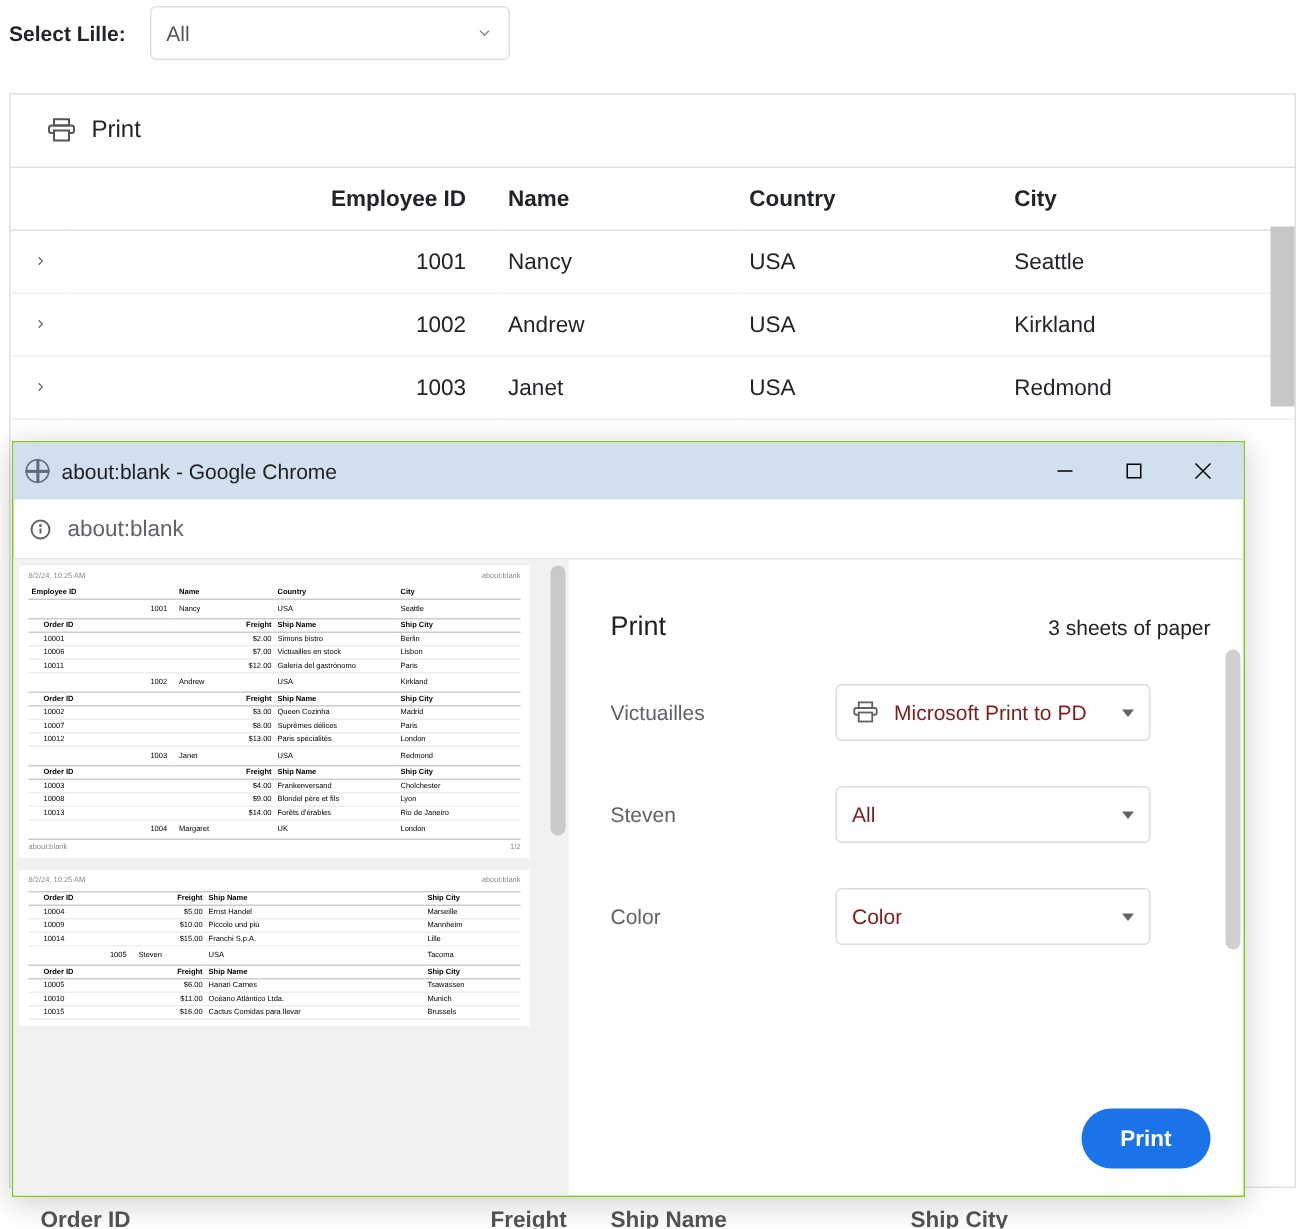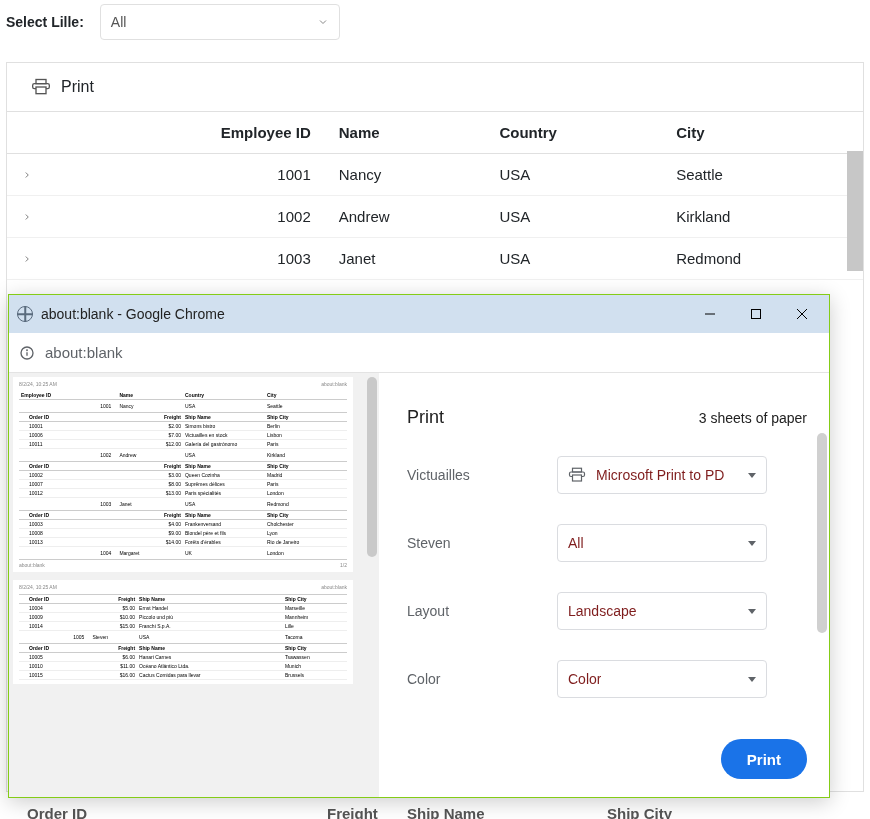--- a/index.html
+++ b/index.html
@@ -398,31 +398,20 @@
         <div class="setting-control">
           <div class="dropdown">
             <div class="dd-inner">
                 <span>All</span>
               </div>
             <div class="tri"></div>
           </div>
         </div>
       </div>
       <div class="setting-row">
-        <div class="setting-label">Layout</div>
-        <div class="setting-control">
-          <div class="dropdown">
-            <div class="dd-inner">
-                <span>Landscape</span>
-              </div>
-            <div class="tri"></div>
-          </div>
-        </div>
-      </div>
-      <div class="setting-row">
         <div class="setting-label">Color</div>
         <div class="setting-control">
           <div class="dropdown">
             <div class="dd-inner">
                 <span>Color</span>
               </div>
             <div class="tri"></div>
           </div>
         </div>
       </div>

